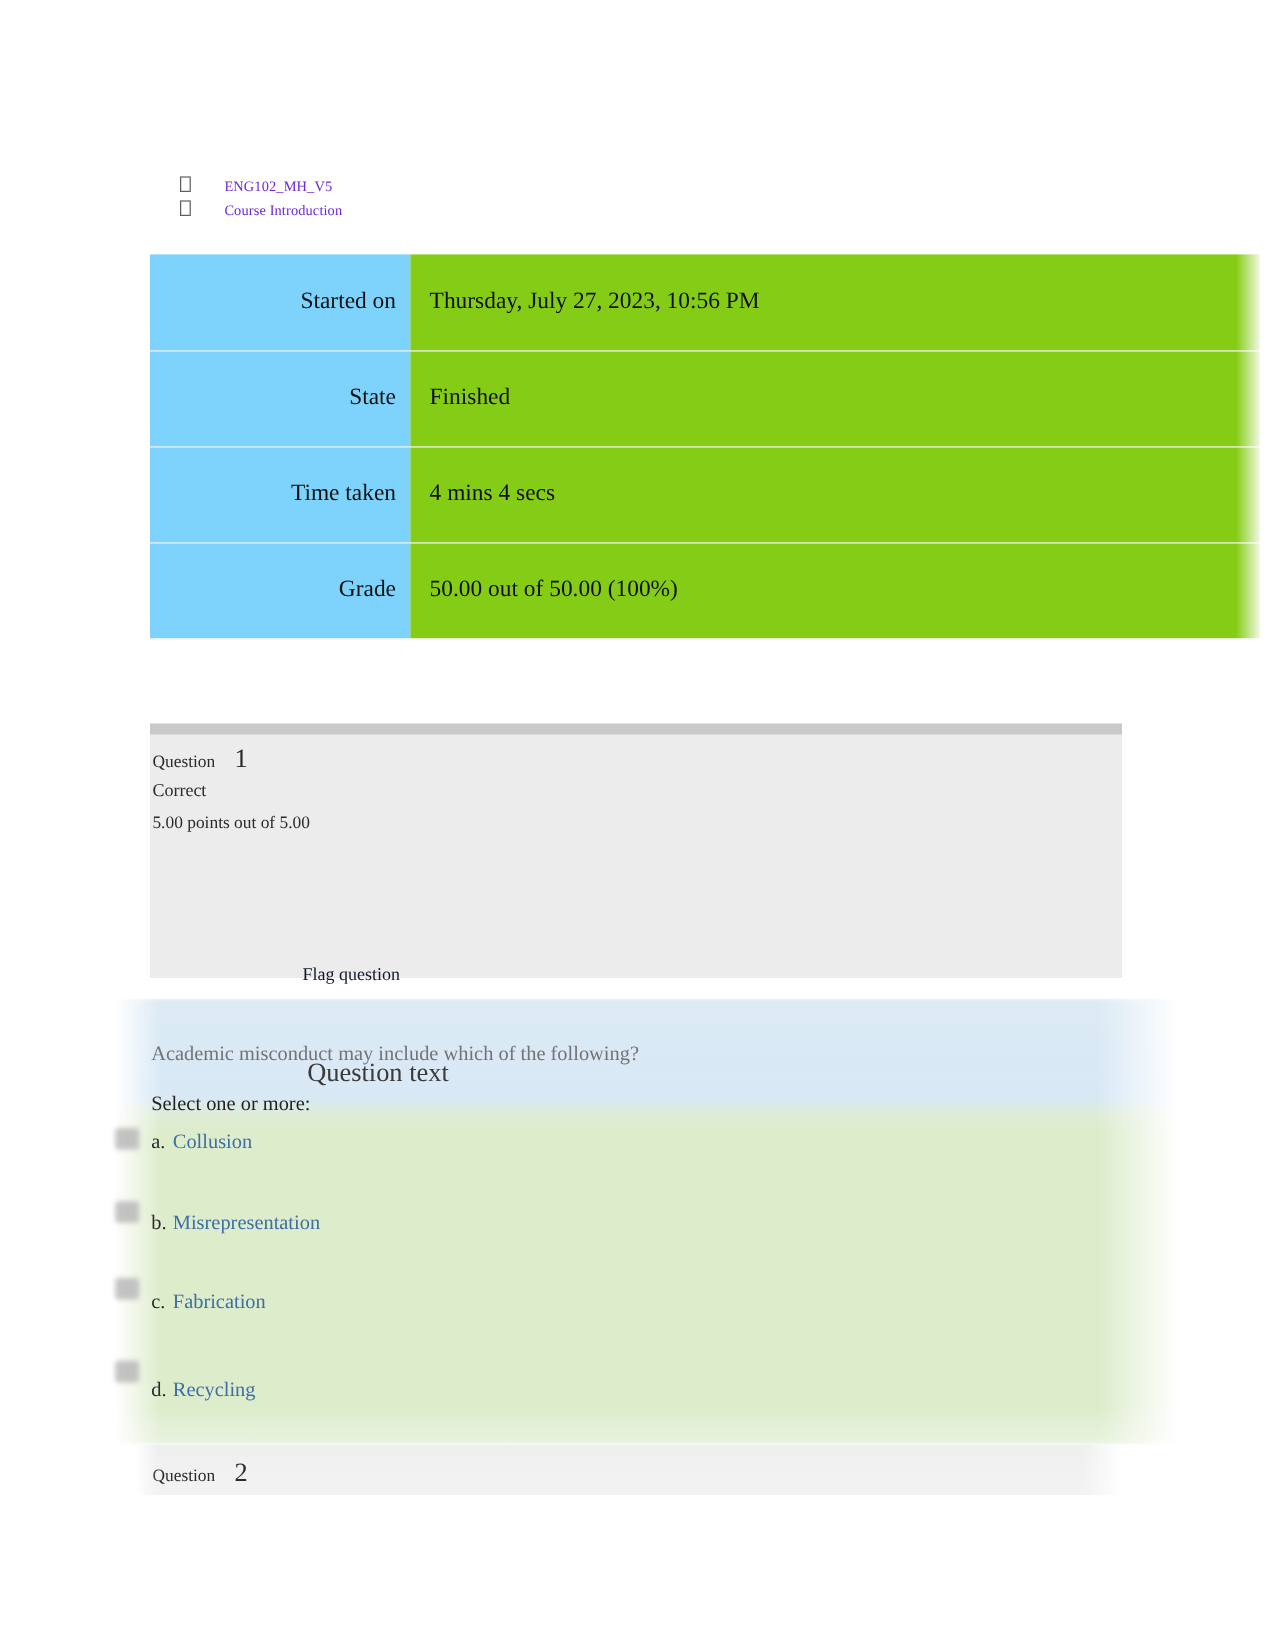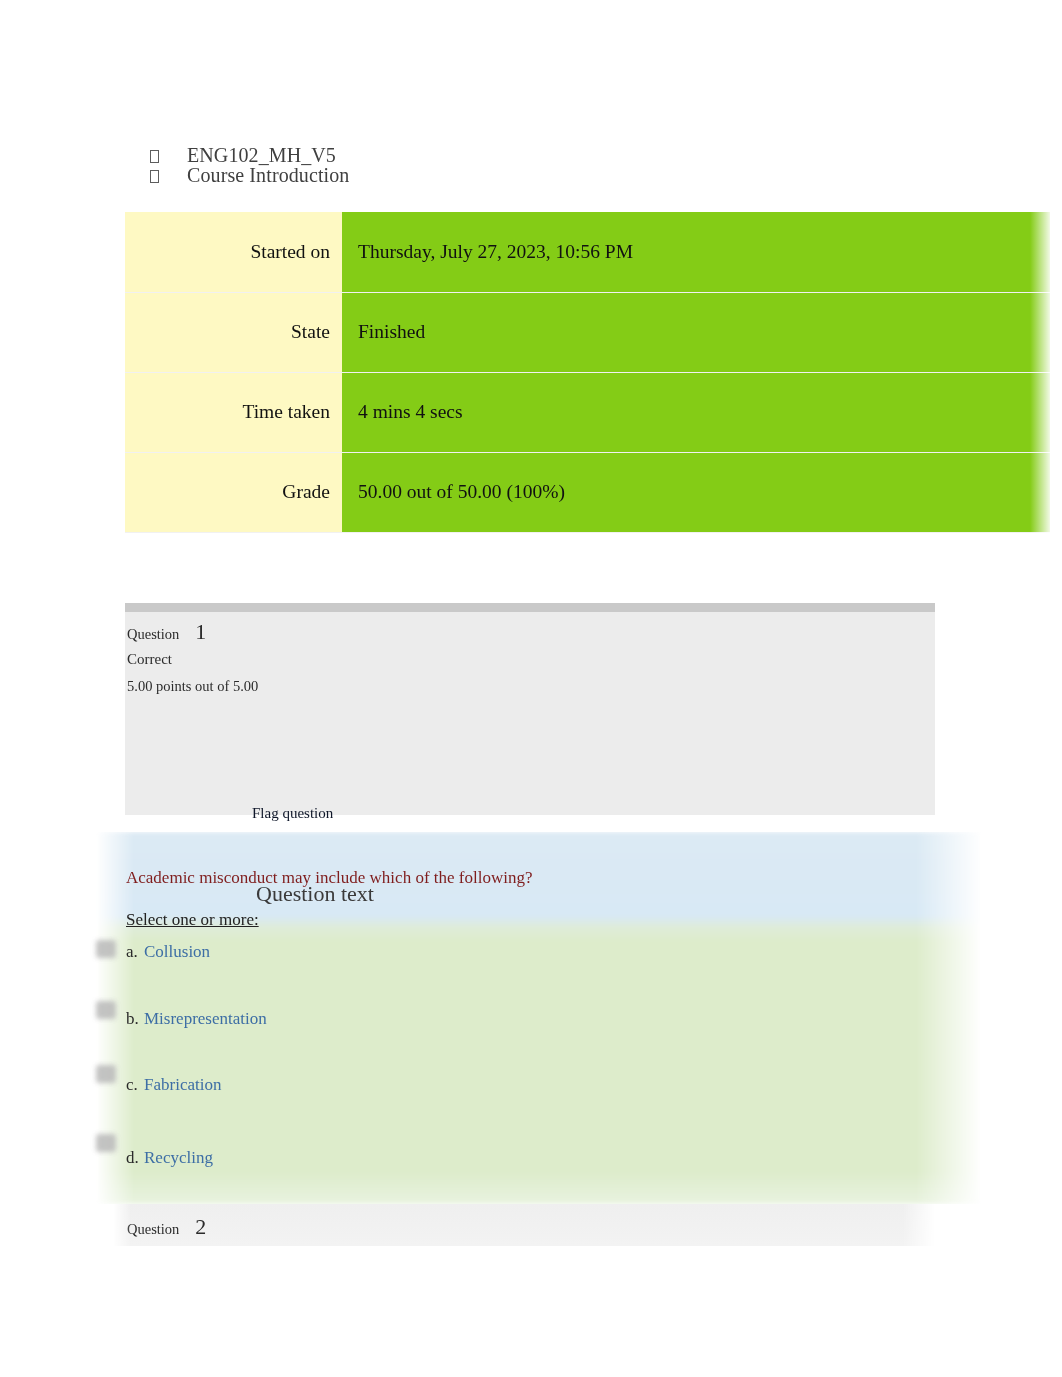--- a/index.html
+++ b/index.html
@@ -33,22 +33,22 @@
     display: inline-block;
     width: 9px;
     height: 13px;
     border: 1px solid #5d5d5d;
     margin-right: 28px;
     position: relative;
     top: 1px;
     box-sizing: border-box;
   }
   .crumb-link {
-    color: #404040;
-    font-size: 20px;
+    color: #6d28d9;
+    font-size: 12px;
     letter-spacing: 0.1px;
   }
 
   
   #info-table {
     position: absolute;
     left: 125px;
     top: 212px;
     width: 925px;
     border-collapse: collapse;
@@ -56,21 +56,21 @@
   }
   #info-table tr { height: 80px; }
   #info-table td {
     vertical-align: middle;
     font-size: 19.5px;
     border-bottom: 1px solid #f1f1f1;
     padding: 0;
   }
   #info-table td.lbl {
     width: 205px;
-    background: #fef9c3;
+    background: #7dd3fc;
     text-align: right;
     padding-right: 12px;
     color: #111;
   }
   #info-table td.val {
     background: #84cc16;
     padding-left: 16px;
     color: #111;
   }
   
@@ -167,29 +167,28 @@
     top: 6px;
     font-size: 22px;
     color: #3a3a3a;
     margin-top: 43px;
   }
   #q-prompt {
     position: absolute;
     left: 30px;
     top: 36px;
     font-size: 17px;
-    color: #7f1d1d;
+    color: #737373;
   }
   #q-selecthint {
     position: absolute;
     left: 30px;
     top: 78px;
     font-size: 17px;
     color: #222;
-    text-decoration: underline;
   }
   .answer-row {
     position: absolute;
     left: 0;
     display: flex;
     align-items: baseline;
   }
   .answer-box {
     position: absolute;
     left: 0px;

